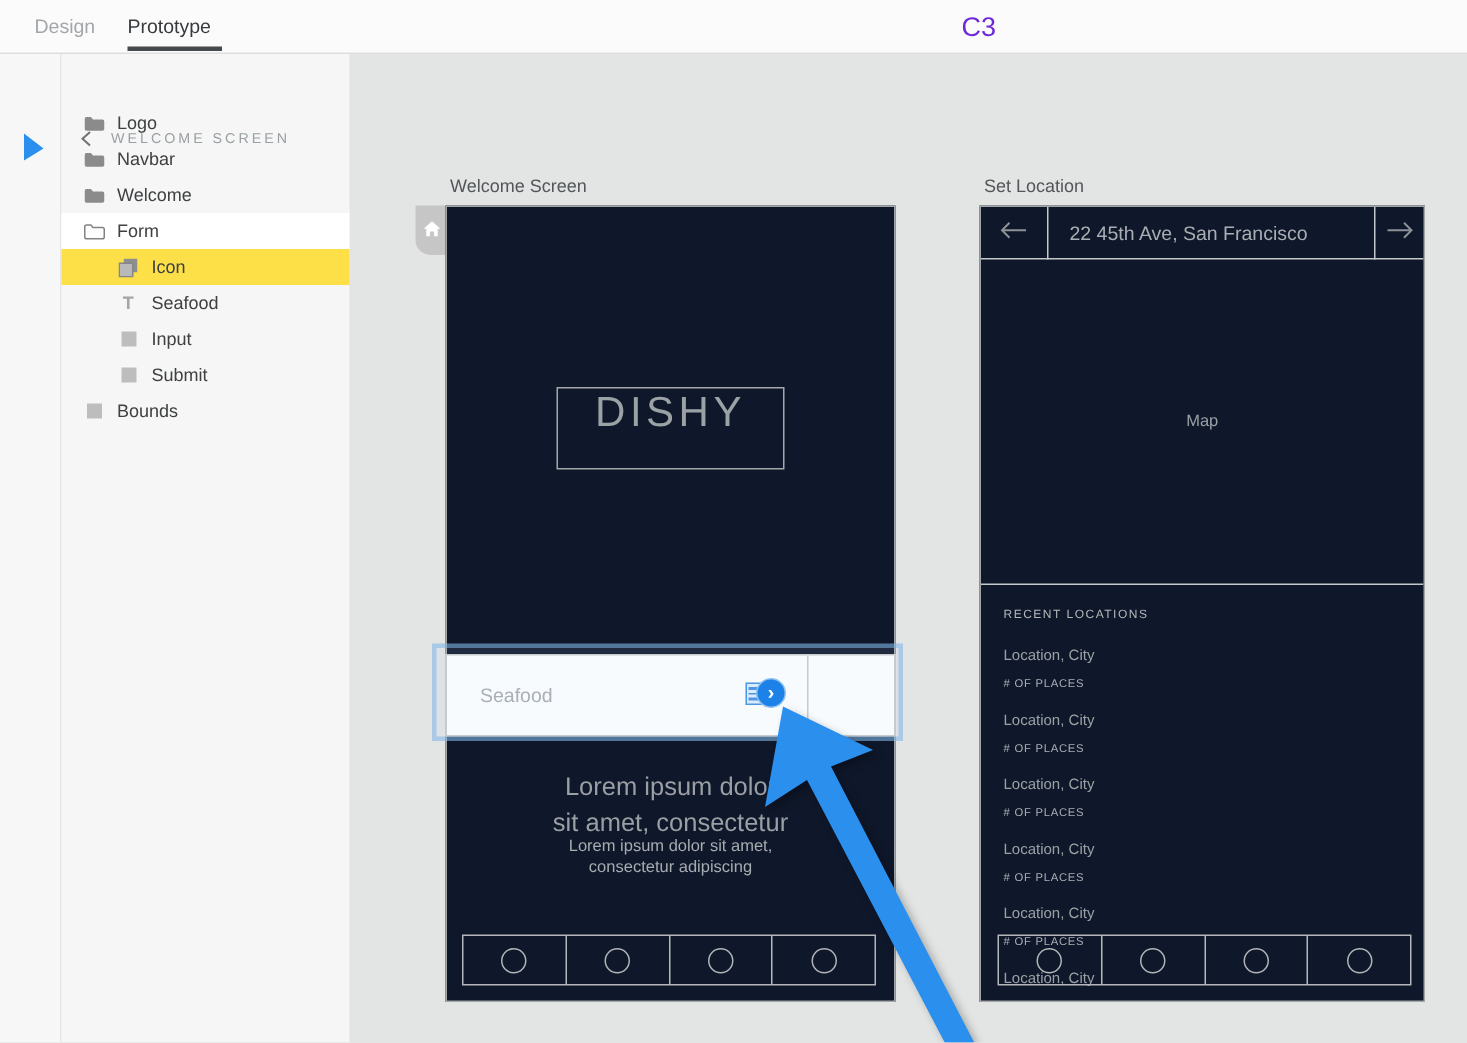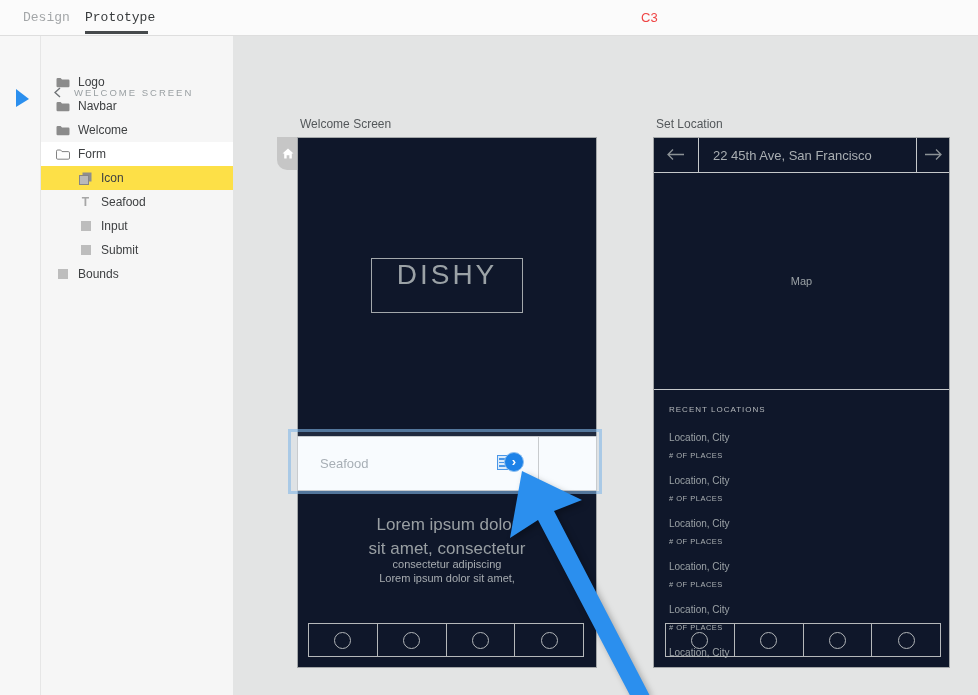--- a/index.html
+++ b/index.html
@@ -9,25 +9,25 @@
     background:#e3e4e4;
     position:relative;
     overflow:hidden;
     -webkit-font-smoothing:antialiased;
   }
   
   .topbar {
     position:absolute; left:0; top:0; width:978px; height:36px;
     background:#fbfbfb; border-bottom:1px solid #dedede; z-index:40;
   }
-  .tab { position:absolute; top:0; height:20px; line-height:36px; font-size:13px; cursor:default;font-family:Liberation Mono, monospace; }
+  .tab { position:absolute; top:0; height:20px; line-height:36px; font-size:13px; cursor:default; }
   .tab-design { left:23px; color:#a3a6a8; }
   .tab-prototype { left:85px; color:#383b3d; }
   .tab-underline { position:absolute; left:85px; top:31px; width:63px; height:3px; background:#464a4c; }
-  .doc-title { position:absolute; left:641px; top:0; height:36px; line-height:36px; font-size:13px; color:#ef4444; }
+  .doc-title { position:absolute; left:641px; top:0; height:36px; line-height:36px; font-size:18px; color:#6d28d9; }
   
   .left-strip {
     position:absolute; left:0; top:36px; width:41px; height:659px;
     background:#f7f7f7; border-right:1px solid #e6e6e6; z-index:30;
   }
   .strip-cursor { position:absolute; left:14px; top:52px; }
   
   .layers-panel {
     position:absolute; left:41px; top:36px; width:192px; height:659px;
     background:#f6f6f6; z-index:30;
@@ -224,22 +224,22 @@
   </div>
   <div class="form-row">
     <span class="form-text">Seafood</span>
     <div class="form-divider"></div>
   </div>
   <div class="headline">
     <div>Lorem ipsum dolor</div>
     <div>sit amet, consectetur</div>
   </div>
   <div class="subtext">
+    <div>Lorem ipsum dolor sit amet,</div>
     <div>consectetur adipiscing</div>
-    <div>Lorem ipsum dolor sit amet,</div>
   </div>
   <div class="tabbar wl">
     <div class="tcell">
         <div class="tcircle"></div>
       </div>
     <div class="tcell">
         <div class="tcircle"></div>
       </div>
     <div class="tcell">
         <div class="tcircle"></div>

